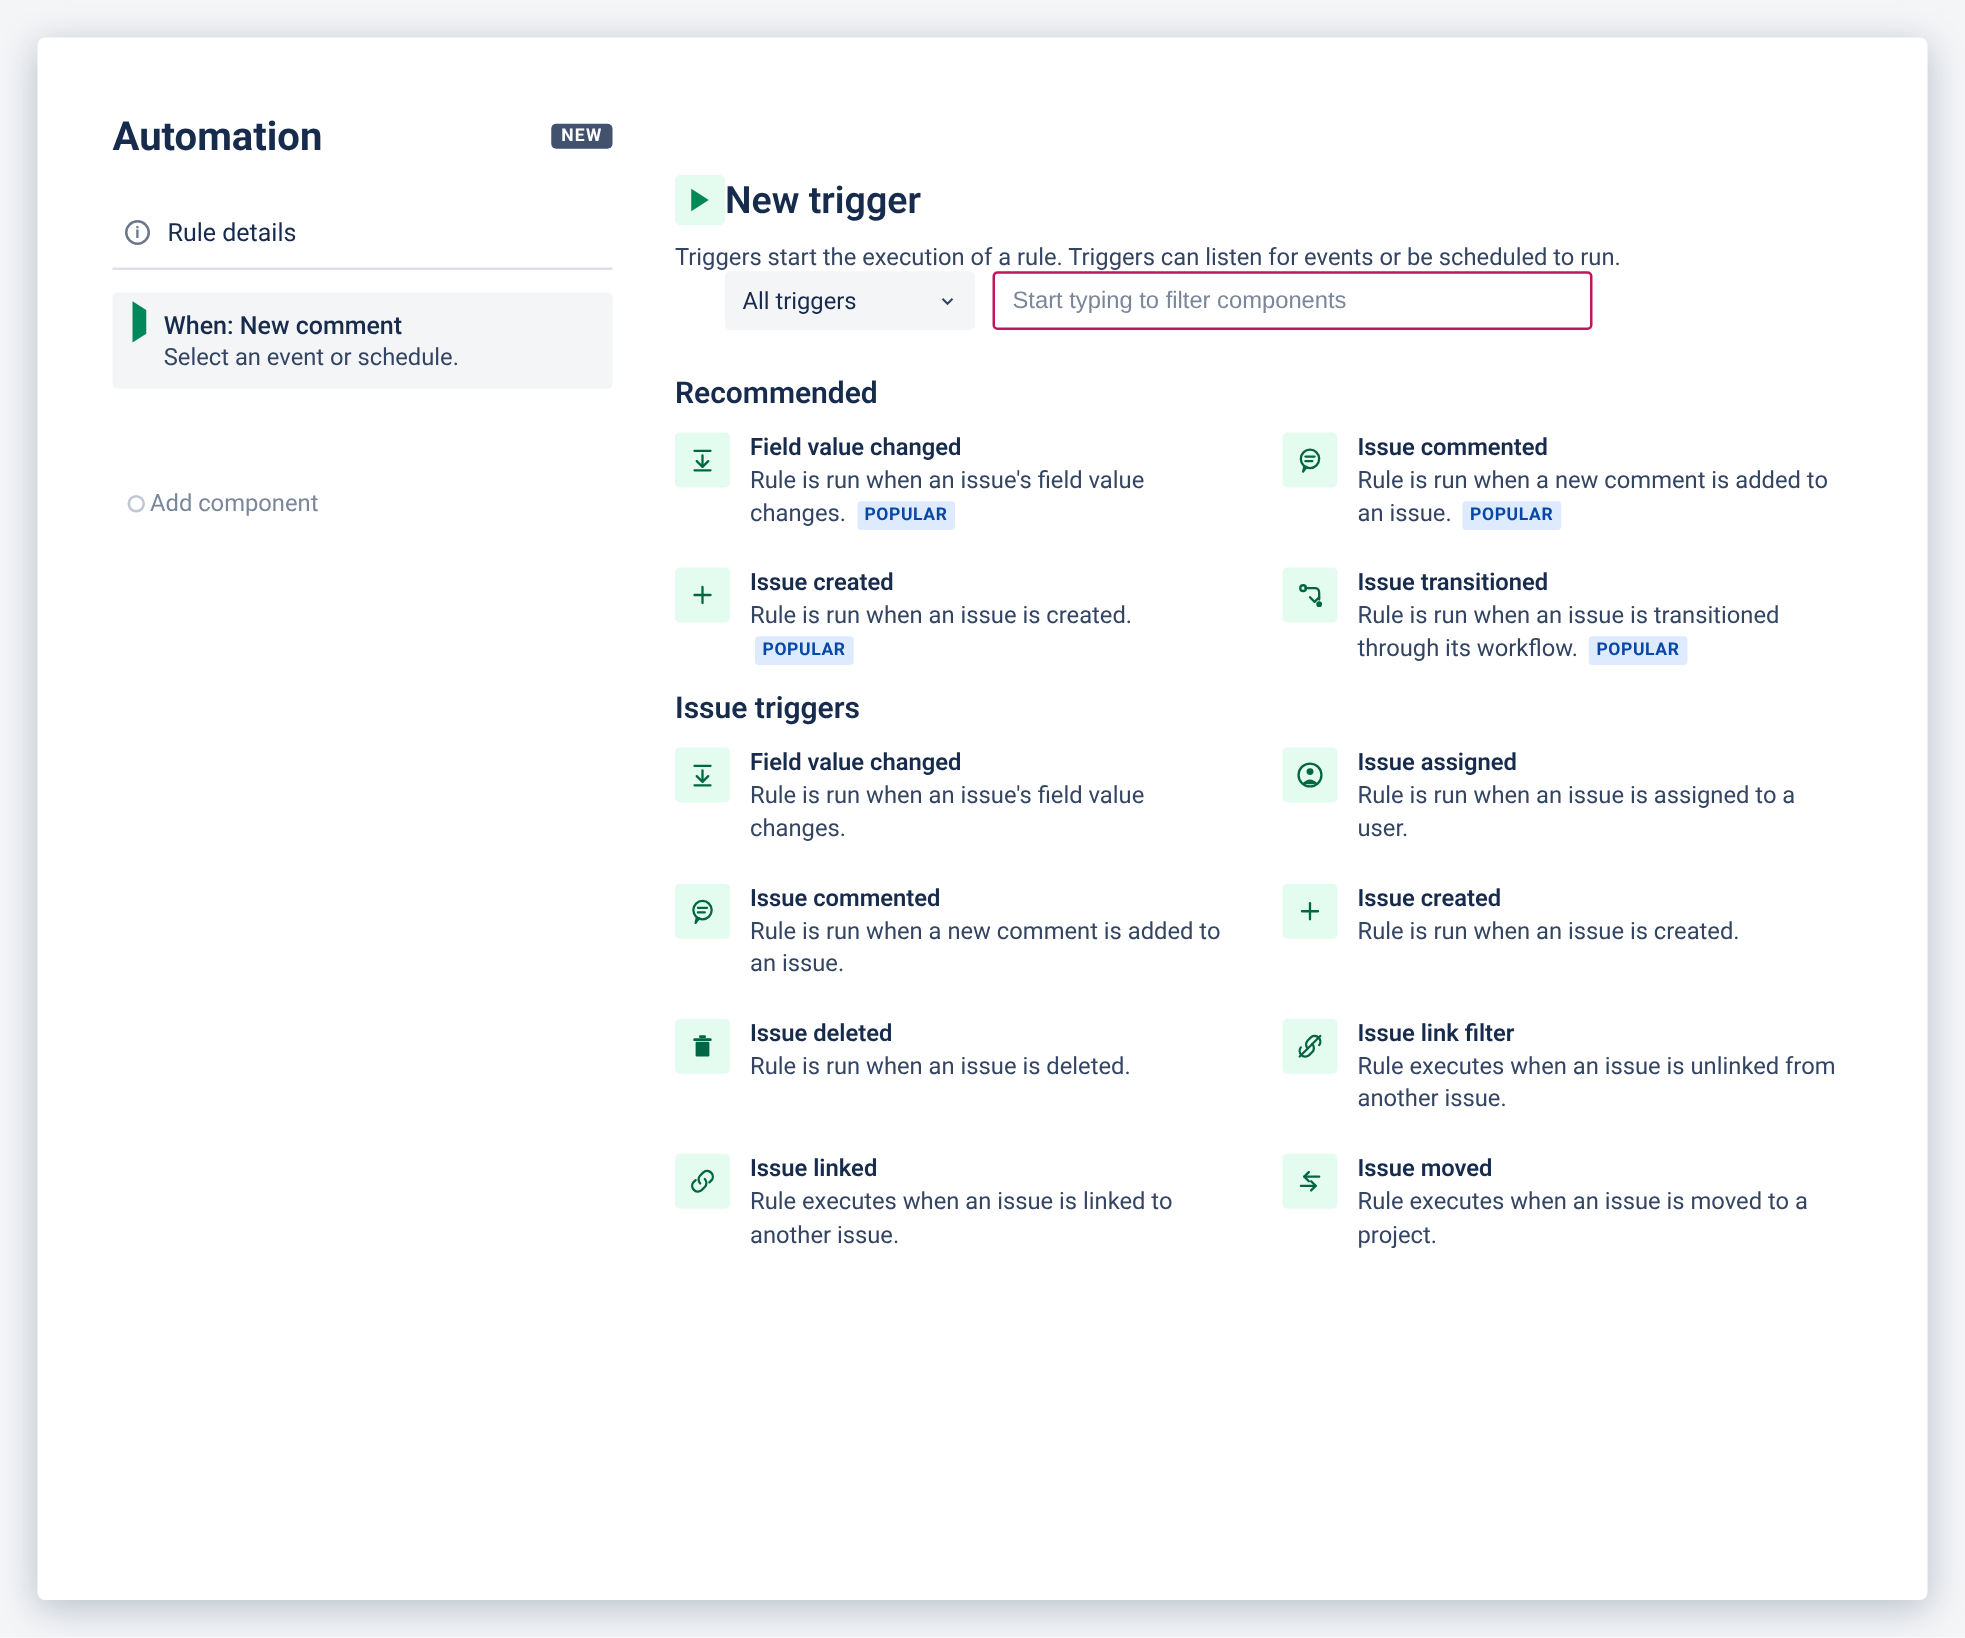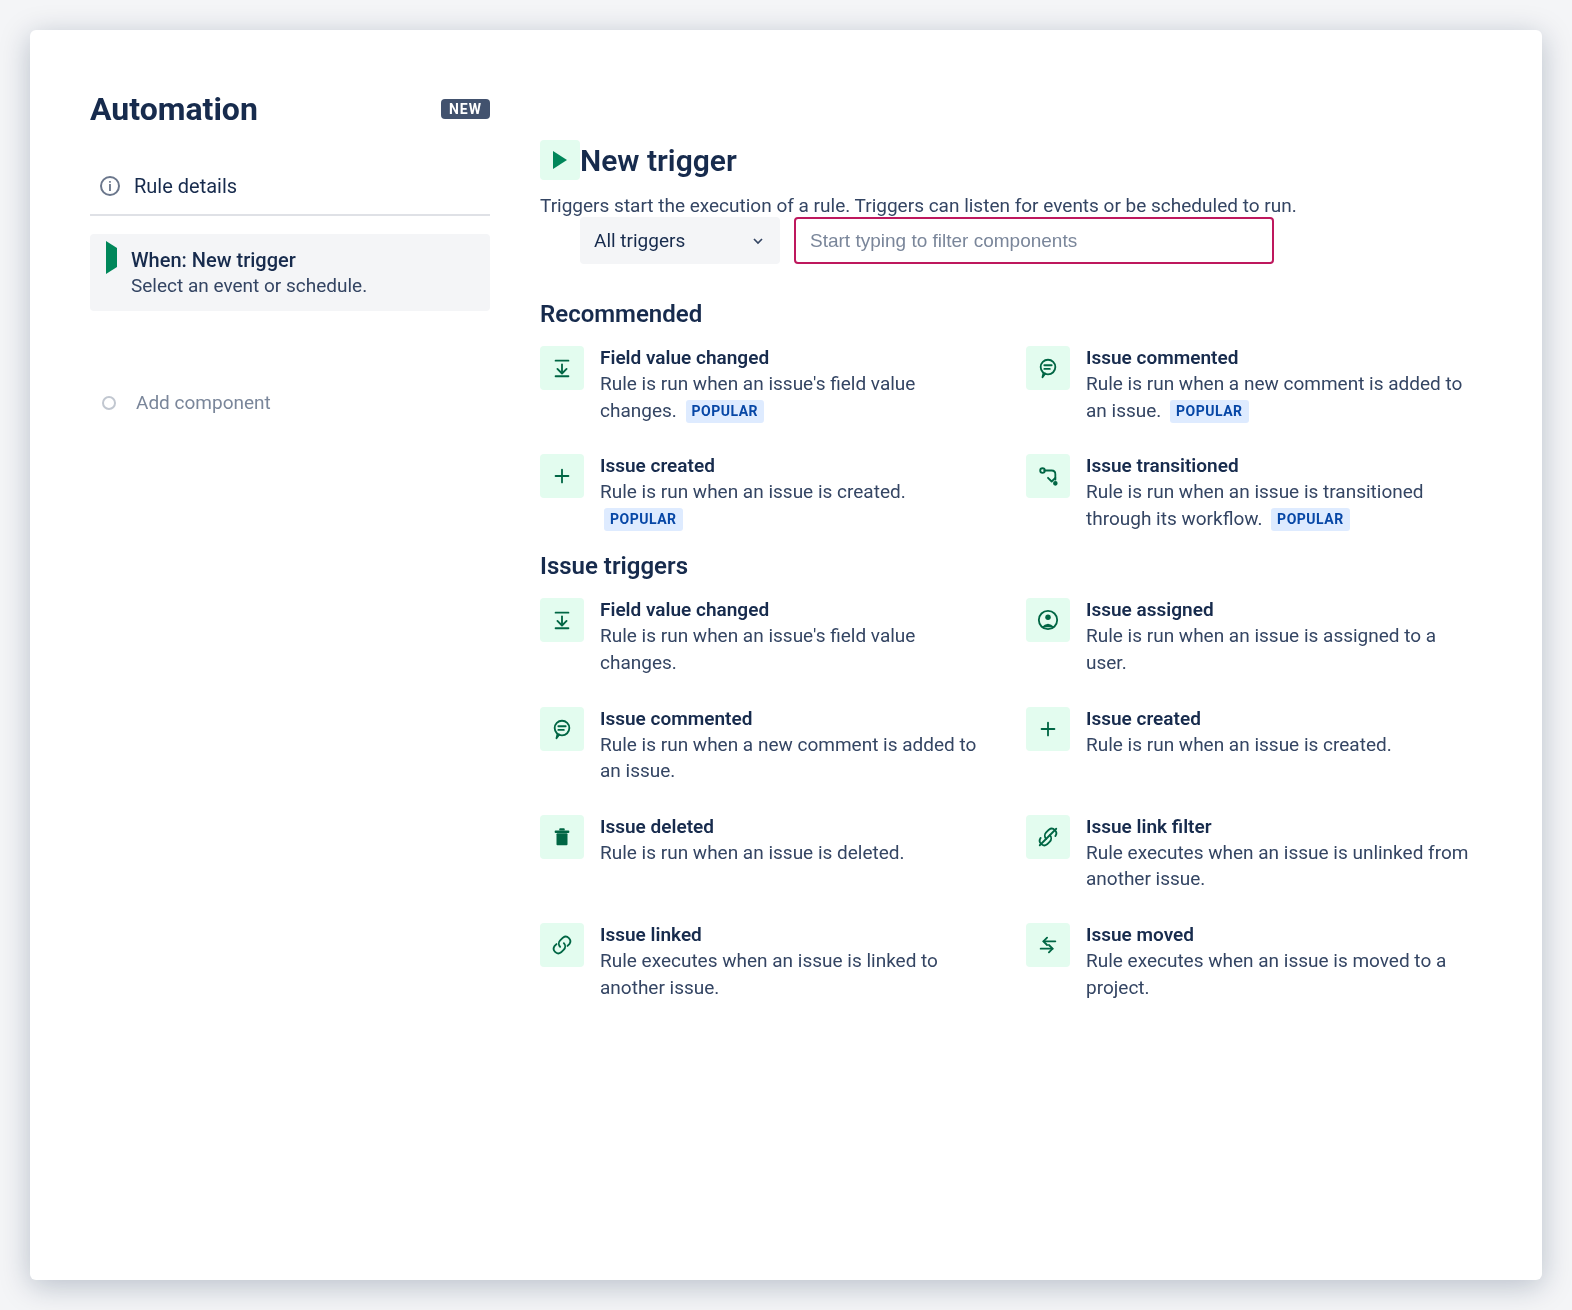--- a/index.html
+++ b/index.html
@@ -34,21 +34,21 @@
   }
   .step-item {
     display: flex; gap: 14px; align-items: flex-start;
     background: #F4F5F7; border-radius: 4px; padding: 14px 14px; margin-top: 18px;
   }
   .step-title { font-size: 20px; font-weight: 500; color: #172B4D; }
   .step-sub { font-size: 19px; color: #344563; margin-top: 2px; }
   .step-flow { position: relative; margin-top: 0; padding-top: 0; }
   .flow-line { position: absolute; left: 20px; top: 0; bottom: 46px; width: 2px; background: #DFE1E6; }
   .add-comp {
-    display: flex; align-items: center; gap: 20px;
+    display: flex; align-items: center; gap: 4px;
     padding: 20px 10px 0 12px; margin-top: 60px; color: #7A869A; font-size: 19px;
   }
   .hollow-dot {
     width: 14px; height: 14px; border-radius: 50%;
     border: 2px solid #C1C7D0; background: #fff; z-index: 1;
   }
 
   
   .main { flex: 1; padding-top: 50px; }
   .main-header { display: flex; align-items: center; margin-bottom: 14px; }
@@ -105,21 +105,21 @@
       <span class="sidebar-title">Automation</span>
       <span class="new-badge">NEW</span>
     </div>
     <div class="rule-details">
       <span class="info-circle">i</span>
       <span>Rule details</span>
     </div>
     <div class="step-item">
       <span><span class="play-tri-sm"></span></span>
       <div>
-        <div class="step-title">When: New trigger</div>
+        <div class="step-title">When: New comment</div>
         <div class="step-sub">Select an event or schedule.</div>
       </div>
     </div>
     <div class="step-flow">
       <div class="flow-line"></div>
       <div class="add-comp">
         <span class="hollow-dot"></span>
         <span>Add component</span>
       </div>
     </div>

